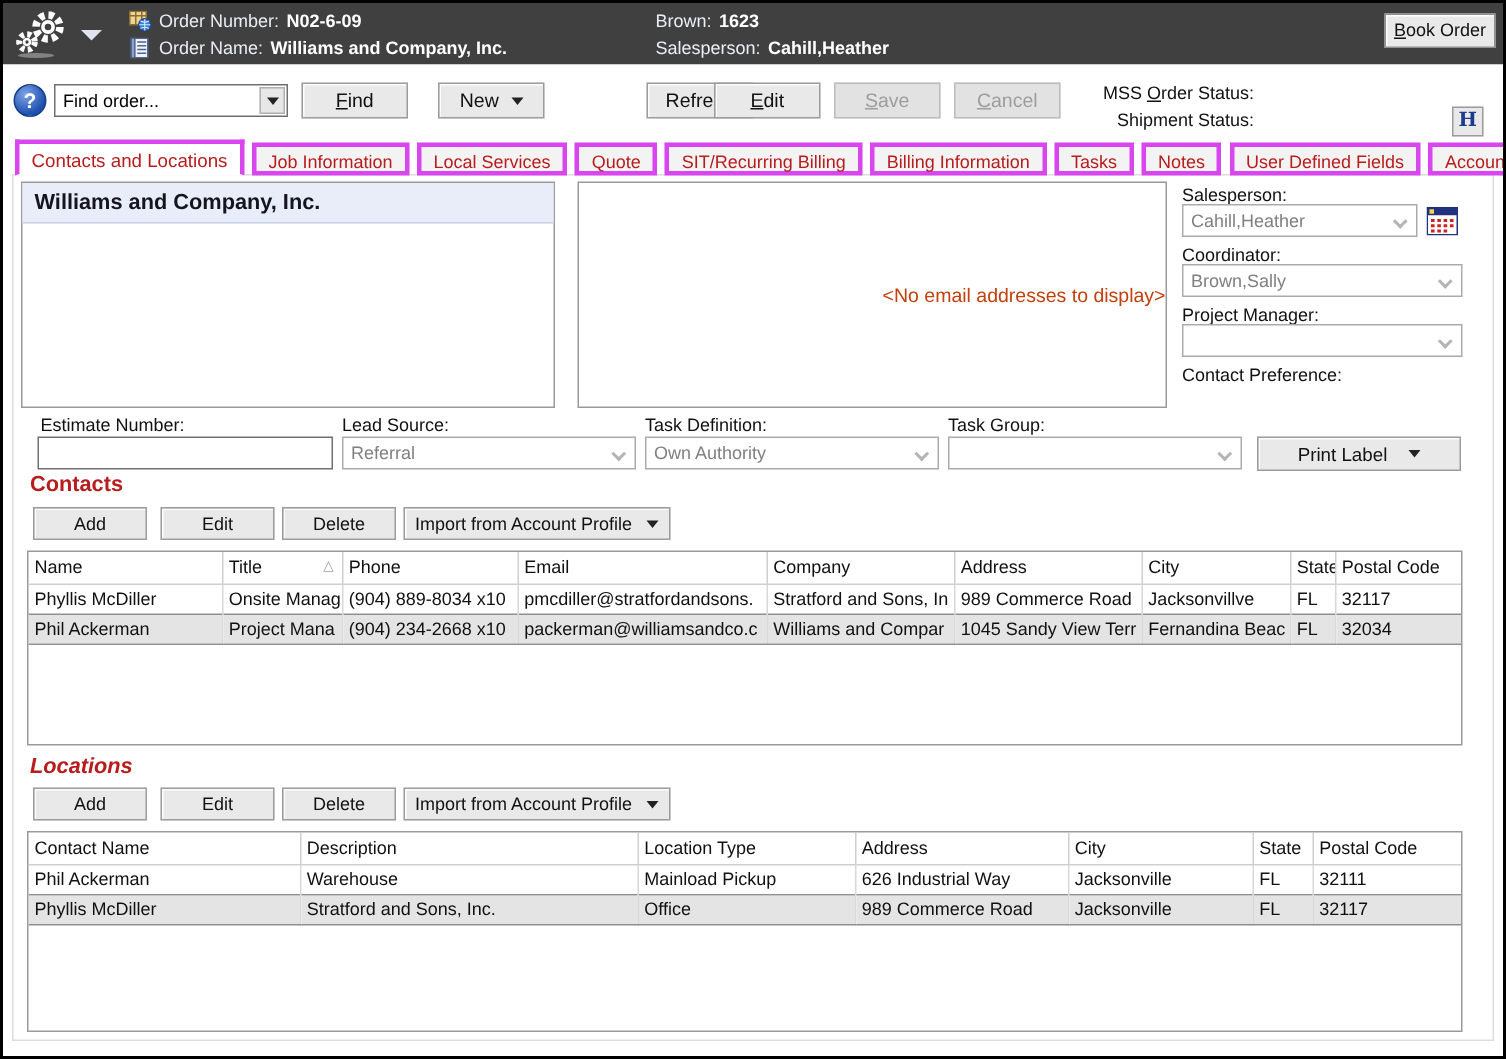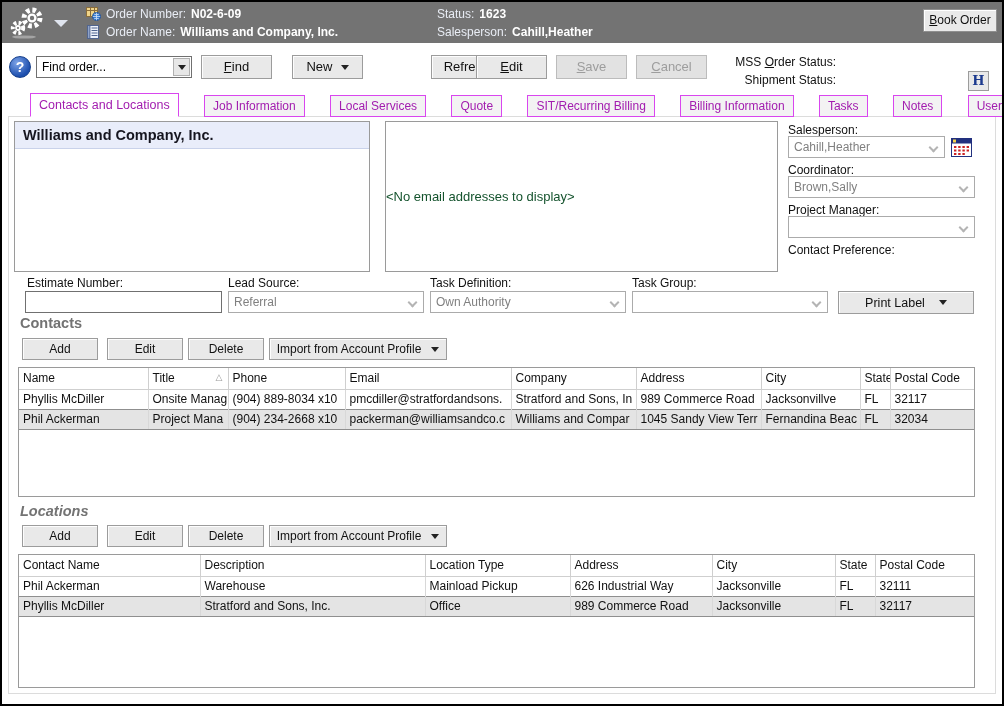--- a/index.html
+++ b/index.html
@@ -1,21 +1,21 @@
 <!DOCTYPE html>
 <html><head>
 <meta charset="utf-8">
 <style>
   * { box-sizing: border-box; margin: 0; padding: 0; }
   html,body { background:#fff; }
   body { font-family:"Liberation Sans", sans-serif; font-size:12px; color:#111; }
   .window { position:relative; width:1004px; height:706px; border:2px solid #000; background:#fff; overflow:hidden; }
 
   
-  .titlebar { position:absolute; left:0; top:0; width:1000px; height:41px; background:#737373; color:#fff; }
+  .titlebar { position:absolute; left:0; top:0; width:1000px; height:41px; background:#404040; color:#fff; }
   .tb-gears { position:absolute; left:6px; top:4px; width:44px; height:34px; cursor:pointer; }
   .tb-menu-caret { position:absolute; left:52px; top:18px; width:0; height:0;
     border-left:7px solid transparent; border-right:7px solid transparent; border-top:7px solid #dfe4ee; }
   .tb-rows { position:absolute; left:84px; top:3px; line-height:18px; }
   .tb-row { display:flex; align-items:center; gap:5px; height:18px; }
   .tb-label { color:#e9edf5; }
   .tb-value { font-weight:bold; color:#fff; }
   .tb-mid { position:absolute; left:435px; top:3px; line-height:18px; }
   .bookorder-btn { position:absolute; right:5px; top:7px; width:74px; height:23px; background:#e9e9e9;
     border:1px solid #8f8f8f; box-shadow:inset 1px 1px 0 #fff; color:#111; font-size:12px; text-align:center; line-height:21px; cursor:pointer; }
@@ -42,33 +42,33 @@
   .dd-gray .dd-text { color:#808080; }
   .dd-dark .dd-text { color:#4a4a4a; }
   .chev { position:absolute; right:7px; top:7px; width:7px; height:7px;
     border-left:2px solid #b4b4b4; border-bottom:2px solid #b4b4b4; transform:rotate(-45deg); }
   .hbtn { position:absolute; left:966px; top:28px; width:21px; height:20px; background:#e9e9e9; border:1px solid #9c9c9c;
     font-family:"DejaVu Serif", serif; font-weight:bold; font-size:13px; color:#1c3a8e; text-align:center; line-height:18px; cursor:pointer; }
 
   
   .tabstrip { position:absolute; left:8px; top:91px; width:986px; height:24px; z-index:3; white-space:nowrap; }
   .tab { display:inline-block; vertical-align:bottom; height:22px; margin-right:2px; padding:3px 8px 0 8px;
-    background:#f3f3f3; border:1px solid #d946ef; font-size:12px; color:#a21caf; cursor:pointer;margin-left:20px; }
+    background:#f3f3f3; border:3px solid #d946ef; font-size:12px; color:#b91c1c; cursor:pointer; }
   .tab.active { height:24px; padding-top:4px; background:#fff; border-bottom:1px solid #fff; font-size:12.5px; }
 
   
   .content-frame { position:absolute; left:6px; top:114px; width:988px; height:578px; border:1px solid #dcdcdc; background:#fff; z-index:1; }
   .panel { position:absolute; border:1px solid #9a9a9a; background:#fff; z-index:2; }
   .panel-header { background:#e9edfa; border-bottom:1px solid #c9d2ea; padding:5px 8px; font-size:14.5px; font-weight:bold; color:#15151f; }
-  .panel-empty { position:absolute; left:0; right:0; top:50%; margin-top:-8px; text-align:left; color:#14532d; font-size:13px; }
+  .panel-empty { position:absolute; left:0; right:0; top:50%; margin-top:-8px; text-align:right; color:#c2410c; font-size:13px; }
   .field-label { position:absolute; font-size:12px; color:#111; z-index:2; }
   .cal-icon { position:absolute; left:949px; top:136px; width:21px; height:19px; z-index:2; cursor:pointer; }
   .input { position:absolute; height:22px; border:1px solid #707070; background:#fff; z-index:2;
     font-family:"Liberation Sans",sans-serif; font-size:12px; padding:2px 4px; outline:none; }
-  .section-title { position:absolute; font-size:14.5px; font-weight:bold; color:#737373; z-index:2; }
+  .section-title { position:absolute; font-size:14.5px; font-weight:bold; color:#b91c1c; z-index:2; }
   .sbtn { position:absolute; height:22px; width:76px; background:#e9e9e9; border:1px solid #9c9c9c;
     box-shadow:inset 1px 1px 0 #fdfdfd; font-size:12px; text-align:center; line-height:20px; z-index:2; cursor:pointer; }
   .sbtn.wide { width:178px; display:flex; align-items:center; justify-content:center; gap:10px; }
   .printbtn { position:absolute; left:836px; top:289px; width:136px; height:23px; background:#e9e9e9; border:1px solid #9c9c9c;
     box-shadow:inset 1px 1px 0 #fdfdfd; font-size:12.5px; z-index:2; display:flex; align-items:center; justify-content:center; gap:14px; cursor:pointer; }
 
   
   .grid-panel { position:absolute; left:16px; width:957px; border:1px solid #9a9a9a; background:#fff; z-index:2; overflow:hidden; }
   table.grid { border-collapse:collapse; table-layout:fixed; width:955px; font-size:12px; }
   table.grid th { font-weight:normal; text-align:left; height:21px; padding:2px 4px; border-right:1px solid #cfcfcf;
@@ -115,21 +115,21 @@
           <line x1="5.5" y1="8" x2="11.5" y2="8" stroke="#51658f"></line>
           <line x1="5.5" y1="10.5" x2="11.5" y2="10.5" stroke="#51658f"></line>
         </svg>
         <span class="tb-label">Order Name:</span>
         <span class="tb-value">Williams and Company, Inc.</span>
       </div>
     </div>
 
     <div class="tb-mid">
       <div class="tb-row">
-        <span class="tb-label">Status:</span>
+        <span class="tb-label">Brown:</span>
         <span class="tb-value">1623</span>
       </div>
       <div class="tb-row">
         <span class="tb-label">Salesperson:</span>
         <span class="tb-value">Cahill,Heather</span>
       </div>
     </div>
 
     <div class="bookorder-btn"><span class="u">B</span><span>ook Order</span></div>
   </div>

